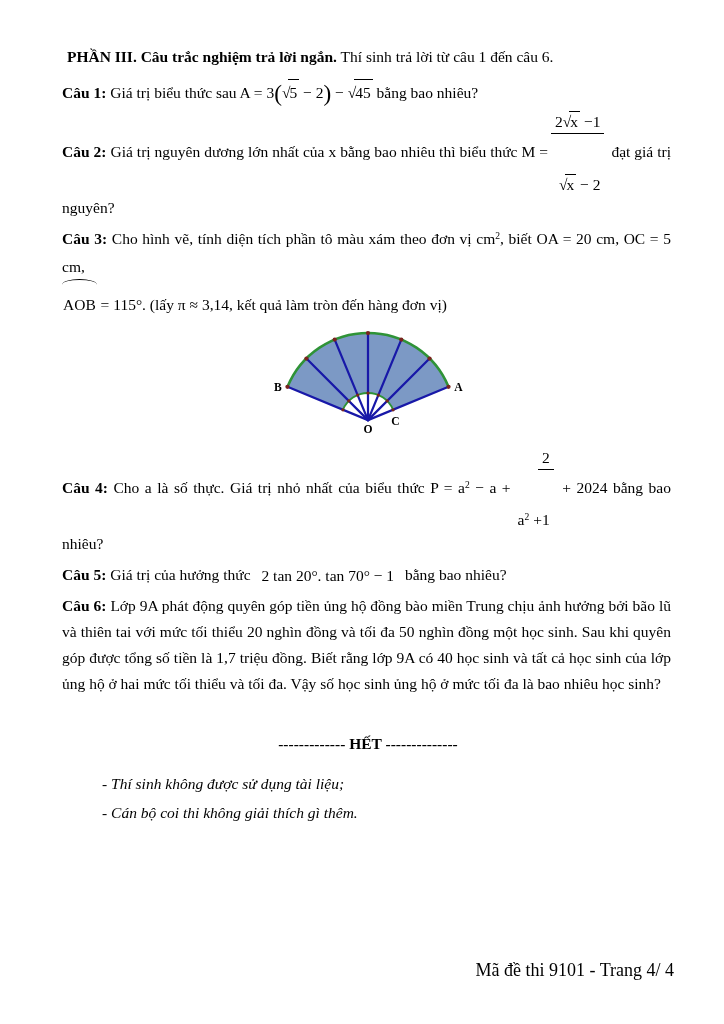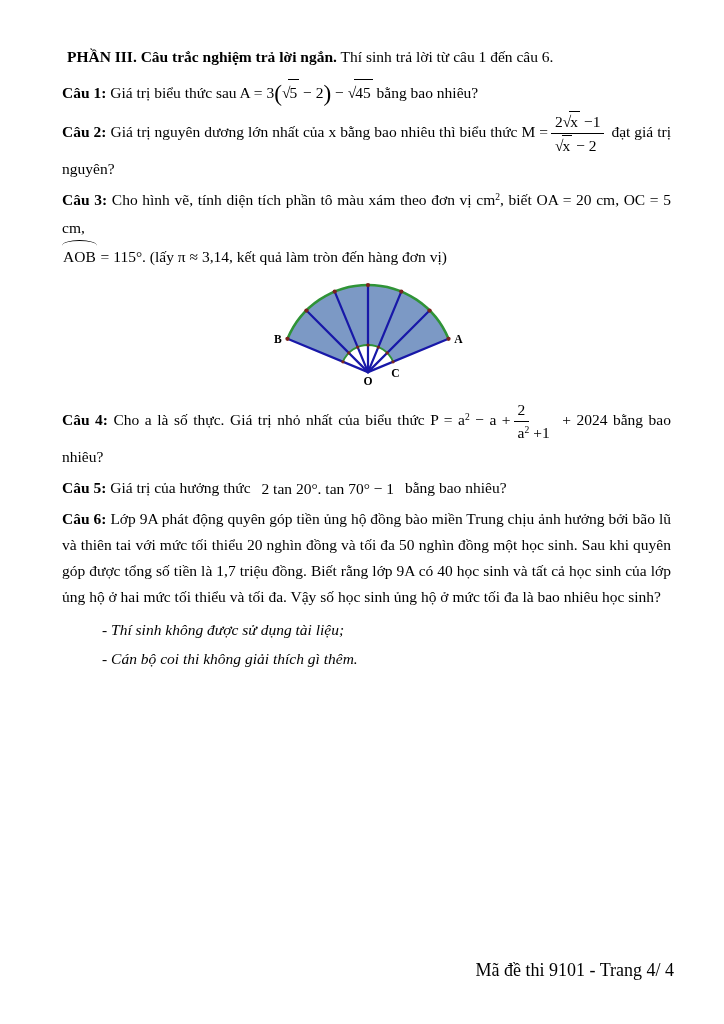--- a/index.html
+++ b/index.html
@@ -12,25 +12,25 @@
   .q{margin:0 3px 5px 0;text-align:justify;line-height:26px;}
   .hdr{margin:0 0 9px 5px;line-height:26px;}
   b.lbl{font-weight:bold;}
   
   .math{white-space:nowrap;}
   .sqrt{display:inline-block;white-space:nowrap;}
   .sqrt .sign{display:inline-block;}
   .sqrt .radicand{display:inline-block;border-top:1.2px solid #000;padding:0 2px 0 1px;margin-left:-2px;}
   .bigp{font-size:1.5em;line-height:0;vertical-align:-0.12em;font-weight:400;}
   .sup{font-size:0.62em;position:relative;top:-0.55em;}
-  .frac{display:inline-flex;flex-direction:column;align-items:flex-start;vertical-align:middle;
-        line-height:1.3;text-align:center;margin:0 3px;}
+  .frac{display:inline-flex;flex-direction:column;align-items:flex-end;vertical-align:middle;
+        line-height:1.3;text-align:center;margin:0 3px;gap:39px;}
   .frac .num{border-bottom:1.2px solid #000;padding:0 4px 1px 4px;white-space:nowrap;}
   .frac .den{padding:1px 4px 0 4px;white-space:nowrap;}
-  .angle{position:relative;display:inline-block;padding:3px 1px 0 1px;}
+  .angle{position:relative;display:inline-block;padding:12px 1px 0 1px;}
   .angle .hat{position:absolute;left:0;right:0;top:-1px;height:6px;
         border-top:1.4px solid #000;border-radius:100% 100% 0 0 / 160% 160% 0 0;}
   
   .fig-wrap{text-align:center;margin:6px 0 10px 0;}
   .fig-wrap svg{display:inline-block;}
   .fig-label{font-family:"Liberation Serif",serif;font-weight:bold;font-size:12px;}
   
   .het{text-align:center;font-weight:bold;margin:34px 0 12px 0;line-height:26px;}
   .notes{margin:0 0 0 40px;font-style:italic;line-height:29px;}
   .notes p{margin:0;}
@@ -117,20 +117,21 @@
   <p class="q"><b class="lbl">Câu 5:</b>
     <span>Giá trị của hưởng thức</span>
     <span class="math"><span class="frac">
           <span class="den">2 tan 20°. tan 70° − 1</span>
         </span></span>
     <span>bằng bao nhiêu?</span></p>
 
   <p class="q"><b class="lbl">Câu 6:</b>
     <span>Lớp 9A phát động quyên góp tiền ủng hộ đồng bào miền Trung chịu ảnh hưởng bởi bão lũ và thiên tai với mức tối thiểu 20 nghìn đồng và tối đa 50 nghìn đồng một học sinh. Sau khi quyên góp được tổng số tiền là 1,7 triệu đồng. Biết rằng lớp 9A có 40 học sinh và tất cả học sinh của lớp ủng hộ ở hai mức tối thiểu và tối đa. Vậy số học sinh ủng hộ ở mức tối đa là bao nhiêu học sinh?</span></p>
 
+  <p class="het">------------- HẾT --------------</p>
 
   <div class="notes">
     <p>- Thí sinh không được sử dụng tài liệu;</p>
     <p>- Cán bộ coi thi không giải thích gì thêm.</p>
   </div>
 
 </div>
 
 <div class="page-footer">Mã đề thi 9101 - Trang 4/ 4</div>
 

